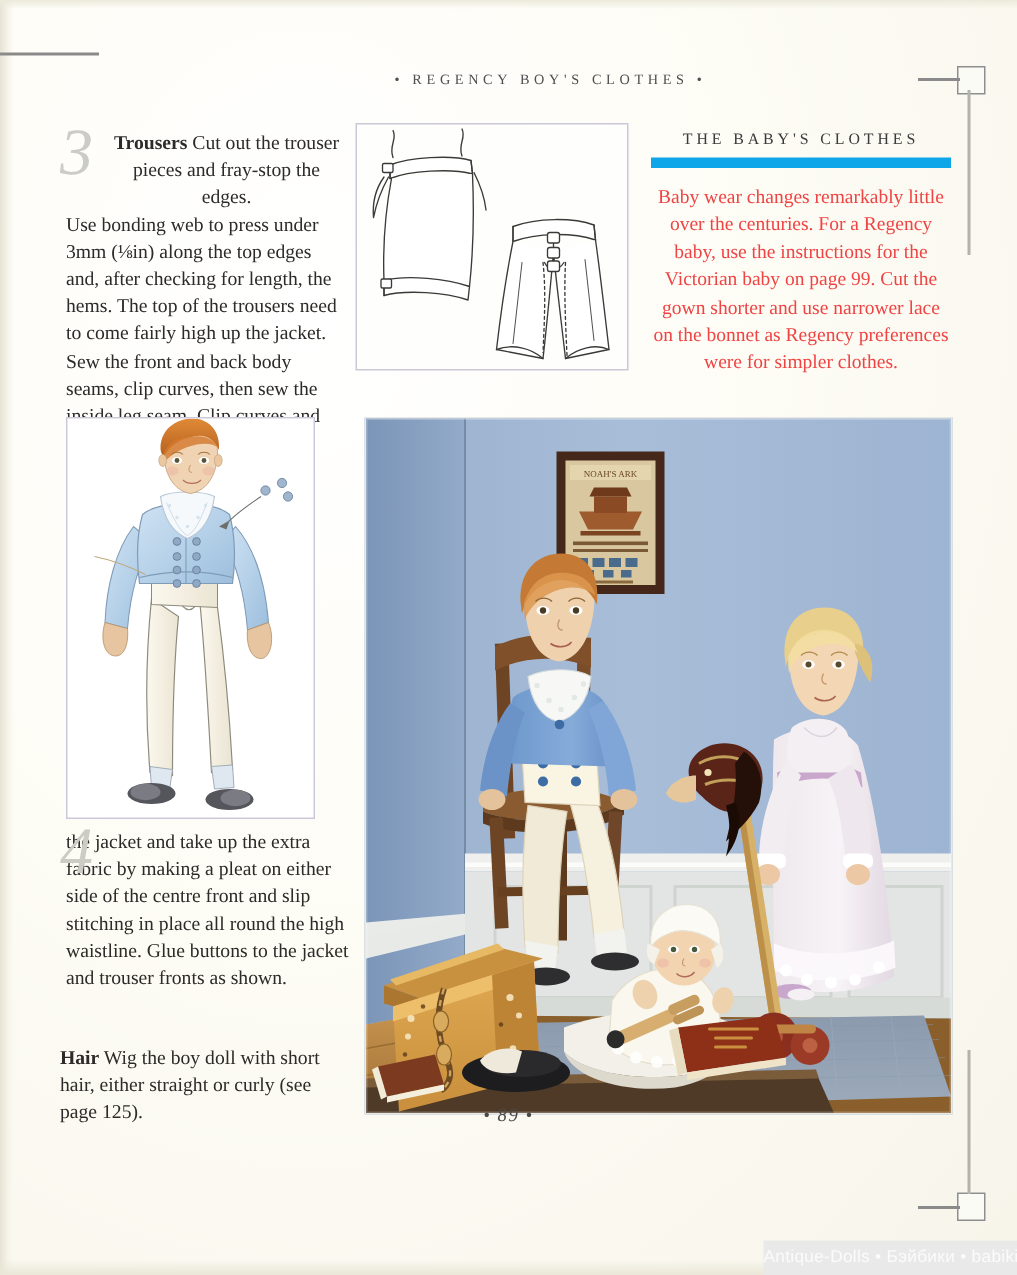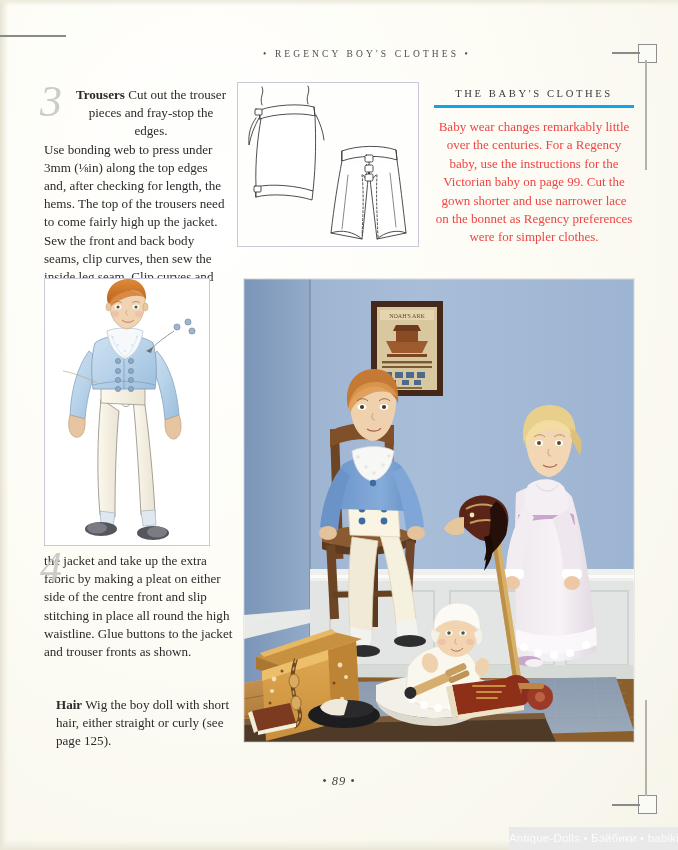--- a/index.html
+++ b/index.html
@@ -107,21 +107,21 @@
     left: 44px; top: 86px;
     width: 186px;
   }
   #step4-block {
     position: absolute;
     left: 44px; top: 552px;
     width: 190px;
   }
   #hair-block {
     position: absolute;
-    left: 56px; top: 696px;
+    left: 40px; top: 696px;
     width: 190px;
     font-family: Liberation Serif, serif;
   }
   .dropcap-para {
     position: relative;
     min-height: 38px;
   }
   .dropcap {
     position: absolute;
     left: -4px; top: -6px;
@@ -145,21 +145,21 @@
     width: 200px;
   }
   #sidebar .side-title {
     font-family: "Liberation Serif", serif;
     font-size: 10.6px;
     letter-spacing: 2.6px;
     color: #3a3a3c;
     text-transform: uppercase;
     text-align: center;
     padding-bottom: 6px;
-    border-bottom: 3px solid #0ea5e9;
+    border-bottom: 7px solid #0ea5e9;
     white-space: nowrap;
   }
   #sidebar .side-body {
     margin-top: 10px;
     font-family: "Liberation Serif", serif;
     font-size: 13px;
     line-height: 18.4px;
     color: #ef4444;
     text-align: center;
   }
@@ -190,21 +190,21 @@
     left: 243px; top: 278px;
     width: 390px; height: 463px;
     overflow: hidden;
     background: #9fb6d4;
     border: 1px solid #e8e8e4;
   }
 
   
   #folio {
     position: absolute;
-    left: 0; top: 774px;
+    left: 0; top: 736px;
     width: 678px;
     text-align: center;
     font-family: "Liberation Serif", serif;
     font-style: italic;
     font-size: 12.5px;
     color: #4a4a4a;
     letter-spacing: 1px;
   }
 
   

